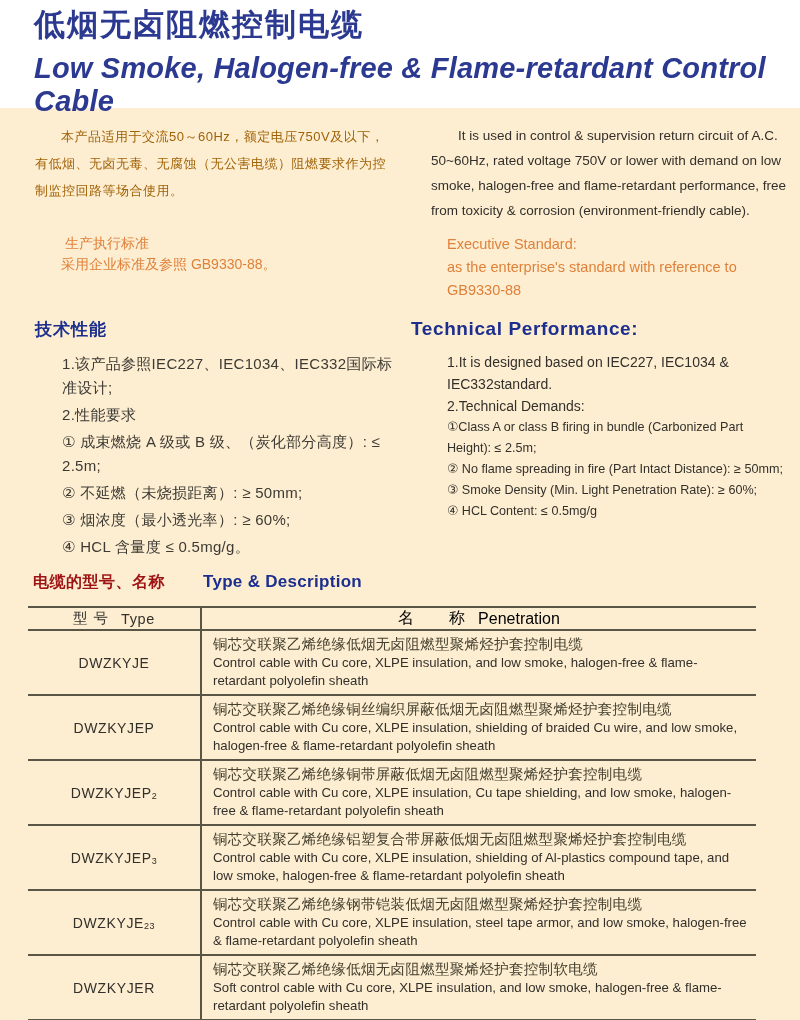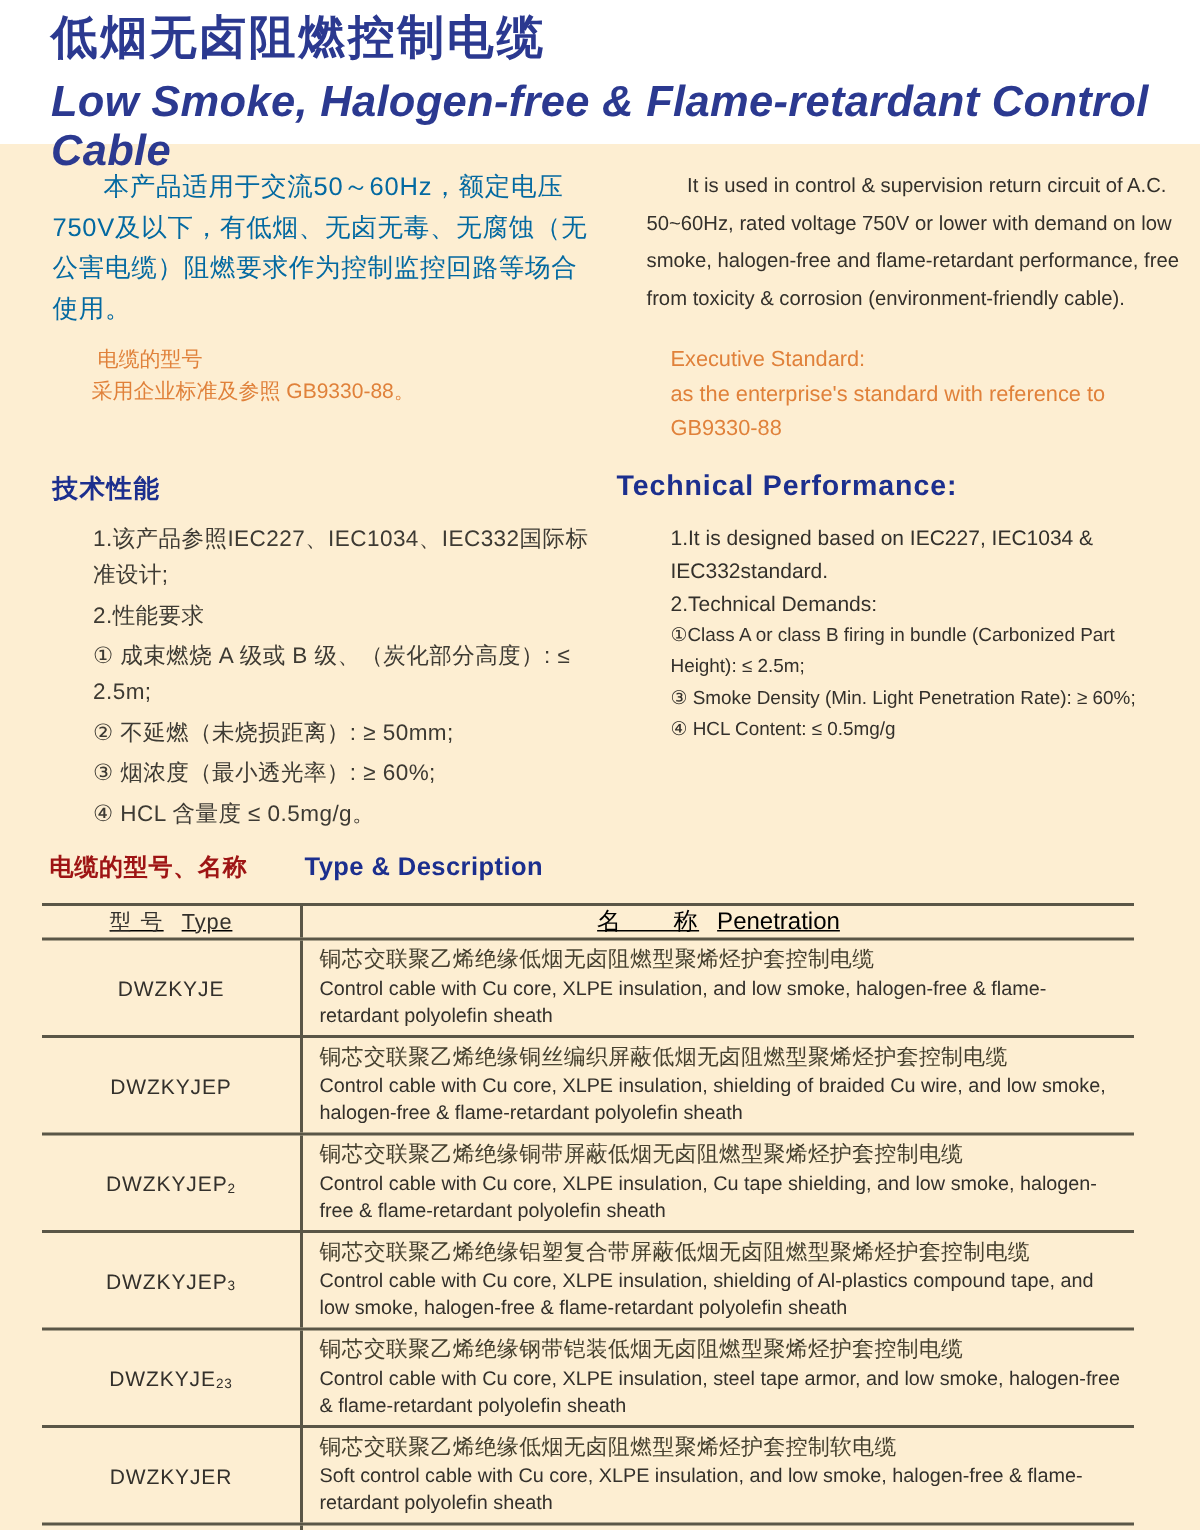--- a/index.html
+++ b/index.html
@@ -1,30 +1,30 @@
 <!DOCTYPE html>
 <html><head>
 <meta charset="utf-8">
 <style>
   * { box-sizing: border-box; margin: 0; padding: 0; }
   html, body { width: 800px; }
   body { font-family: "Liberation Sans", "DejaVu Sans", sans-serif; background: #ffffff; }
   .page { width: 800px; height: 1020px; background: #fdeed2; overflow: hidden; }
 
   
-  .titlebar { background: #ffffff; height: 96px; padding: 7px 20px 0 34px; }
+  .titlebar { background: #ffffff; height: 108px; padding: 7px 20px 0 34px; }
   .title-zh { font-size: 31px; font-weight: bold; color: #2b3990; letter-spacing: 2px; line-height: 1.15; }
   .title-en { font-size: 29px; font-weight: bold; font-style: italic; color: #2b3990; margin-top: 9px; letter-spacing: 0.2px; }
 
   
   .two-col { display: grid; grid-template-columns: 360px 1fr; column-gap: 16px; padding: 0 14px 0 35px; }
 
   
   .intro { margin-top: 15px; }
-  .intro-zh { font-size: 17px; line-height: 27px; color: #0369a1; text-indent: 2em; letter-spacing: 0.5px; }
+  .intro-zh { font-size: 13px; line-height: 27px; color: #a16207; text-indent: 2em; letter-spacing: 0.5px; }
   .intro-en { font-size: 13.5px; line-height: 25px; color: #33302b; text-indent: 2em; padding-left: 20px; }
 
   
   .standard { margin-top: 10px; }
   .std-zh { color: #e0813a; font-size: 14px; line-height: 21px; padding-left: 26px; }
   .std-zh .first { padding-left: 4px; }
   .std-en { color: #e0813a; font-size: 14.5px; line-height: 23px; padding-left: 36px; }
 
   
   .tech { margin-top: 16px; }
@@ -38,21 +38,21 @@
   .tech-list-en li.small { font-size: 12.6px; line-height: 21px; }
 
   
   .types-heading { margin: 10px 0 12px 33px; }
   .types-heading .zh { font-size: 16px; font-weight: bold; color: #9e1414; letter-spacing: 0.5px; }
   .types-heading .en { font-size: 17px; font-weight: bold; color: #1c2f8e; margin-left: 38px; letter-spacing: 0.3px; }
 
   
   .ttable { margin: 13px 0 0 28px; width: 728px; border-top: 2px solid #5a5647; }
   .trow { display: flex; border-bottom: 2px solid #5a5647; }
-  .thead { min-height: 22px; align-items: center; text-decoration: underline; }
+  .thead { min-height: 22px; align-items: center; }
   .type-cell { width: 172px; display: flex; align-items: center; justify-content: center;
                font-size: 14px; color: #33302b; letter-spacing: 0.6px; }
   .desc-cell { flex: 1; border-left: 2px solid #5a5647; padding: 2px 8px 4px 11px; }
   .thead .type-cell { font-size: 14.5px; }
   .thead .desc-cell { display: flex; align-items: center; justify-content: center; padding: 0; }
   .hdr-zh { letter-spacing: 1px; }
   .hdr-en { margin-left: 12px; }
   .trow-data { min-height: 53px; }
   .desc-zh { font-size: 14.5px; color: #45402f; line-height: 20px; letter-spacing: 0.3px; padding-top: 1px; }
   .desc-en { font-size: 13.2px; color: #33302b; line-height: 18px; }
@@ -68,21 +68,21 @@
     <div class="title-en">Low Smoke, Halogen-free &amp; Flame-retardant Control Cable</div>
   </header>
 
   <section class="intro two-col">
     <p class="intro-zh">本产品适用于交流50～60Hz，额定电压750V及以下，有低烟、无卤无毒、无腐蚀（无公害电缆）阻燃要求作为控制监控回路等场合使用。</p>
     <p class="intro-en">It is used in control &amp; supervision return circuit of A.C. 50~60Hz, rated voltage 750V or lower with demand on low smoke, halogen-free and flame-retardant performance, free from toxicity &amp; corrosion (environment-friendly cable).</p>
   </section>
 
   <section class="standard two-col">
     <div class="std-zh">
-      <div class="first">电缆的型号</div>
+      <div class="first">生产执行标准</div>
       <div>采用企业标准及参照 GB9330-88。</div>
     </div>
     <div class="std-en">
       <div>Executive Standard:</div>
       <div>as the enterprise's standard with reference to GB9330-88</div>
     </div>
   </section>
 
   <section class="tech two-col">
     <div>
@@ -95,20 +95,21 @@
         <li>③ 烟浓度（最小透光率）: ≥ 60%;</li>
         <li>④ HCL 含量度 ≤ 0.5mg/g。</li>
       </ul>
     </div>
     <div>
       <div class="tech-h-en">Technical Performance:</div>
       <ul class="tech-list tech-list-en">
         <li>1.It is designed based on IEC227, IEC1034 &amp; IEC332standard.</li>
         <li>2.Technical Demands:</li>
         <li class="small">①Class A or class B firing in bundle (Carbonized Part Height): ≤ 2.5m;</li>
+        <li class="small">② No flame spreading in fire (Part Intact Distance): ≥ 50mm;</li>
         <li class="small">③ Smoke Density (Min. Light Penetration Rate): ≥ 60%;</li>
         <li class="small">④ HCL Content: ≤ 0.5mg/g</li>
       </ul>
     </div>
   </section>
 
   <section>
     <div class="types-heading">
       <span class="zh">电缆的型号、名称</span><span class="en">Type &amp; Description</span>
     </div>

